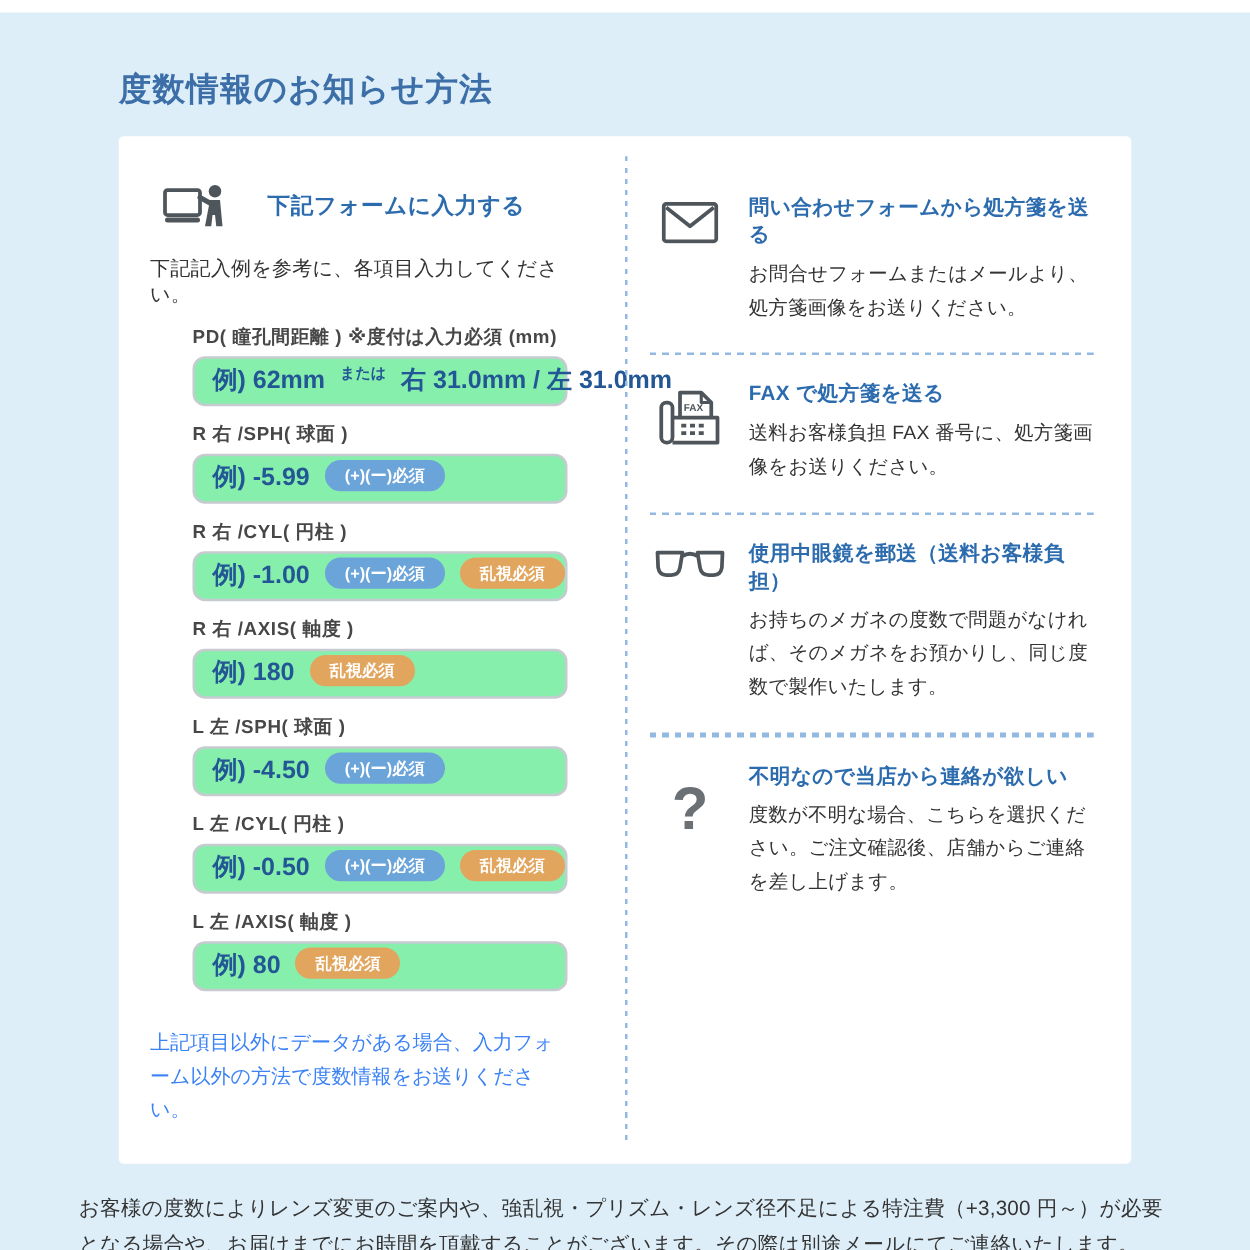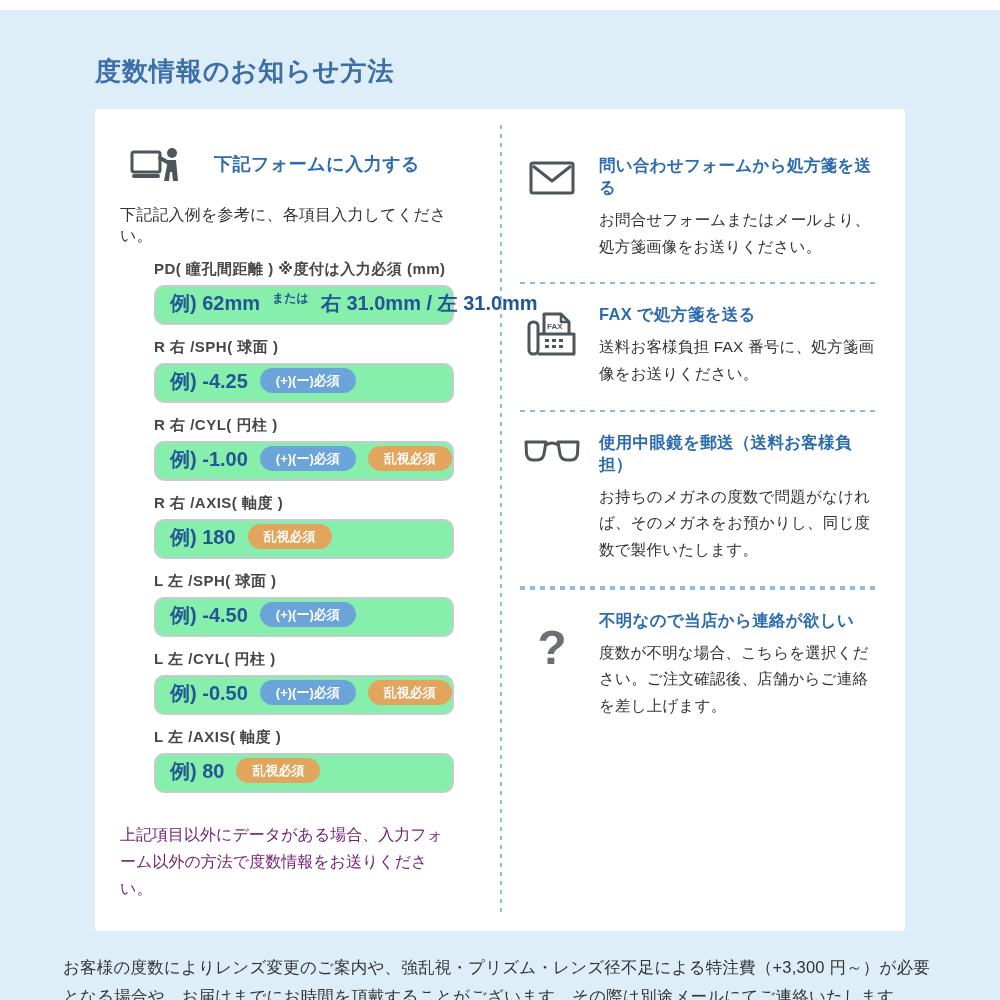--- a/index.html
+++ b/index.html
@@ -76,21 +76,21 @@
     border-radius: 999px;
     color: #ffffff;
     font-size: 13px;
     font-weight: bold;
     padding: 6px 16px;
     line-height: 1;
     white-space: nowrap;
   }
   .pill-blue { background: #6ba4d8; }
   .pill-orange { background: #e1a55e; }
-  .form-note { margin-top: 28px; font-size: 16px; line-height: 1.7; color: #701a75; }
+  .form-note { margin-top: 28px; font-size: 16px; line-height: 1.7; color: #3b82f6; }
 
   
   .method { display: flex; gap: 15px; padding: 20px 0 22px; }
   .method-icon-box { width: 64px; flex: none; display: flex; justify-content: center; padding-top: 6px; }
   .method-title { color: #2c6cae; font-size: 16.5px; font-weight: bold; margin-bottom: 8px; letter-spacing: 0.3px; }
   .method-body { font-size: 15.5px; line-height: 1.72; color: #333; letter-spacing: 0.2px; }
   .h-divider { height: 2px; background: repeating-linear-gradient(to right, #93b9e0 0 5px, transparent 5px 10px); }
   .qmark { font-size: 48px; font-weight: bold; color: #6b7075; line-height: 1; padding-top: 8px; }
 
   .page-footer {
@@ -137,21 +137,21 @@
           <div class="example-box">
             <span class="ex-main">例) 62mm</span>
             <span class="ex-small">または</span>
             <span class="ex-main">右 31.0mm / 左 31.0mm</span>
           </div>
         </div>
 
         <div>
           <div class="field-label">R 右 /SPH( 球面 )</div>
           <div class="example-box">
-            <span class="ex-main">例) -4.25</span>
+            <span class="ex-main">例) -5.99</span>
             <span class="pill pill-blue">(+)(ー)必須</span>
           </div>
         </div>
 
         <div>
           <div class="field-label">R 右 /CYL( 円柱 )</div>
           <div class="example-box">
             <span class="ex-main">例) -1.00</span>
             <span class="pill pill-blue">(+)(ー)必須</span>
             <span class="pill pill-orange">乱視必須</span>

